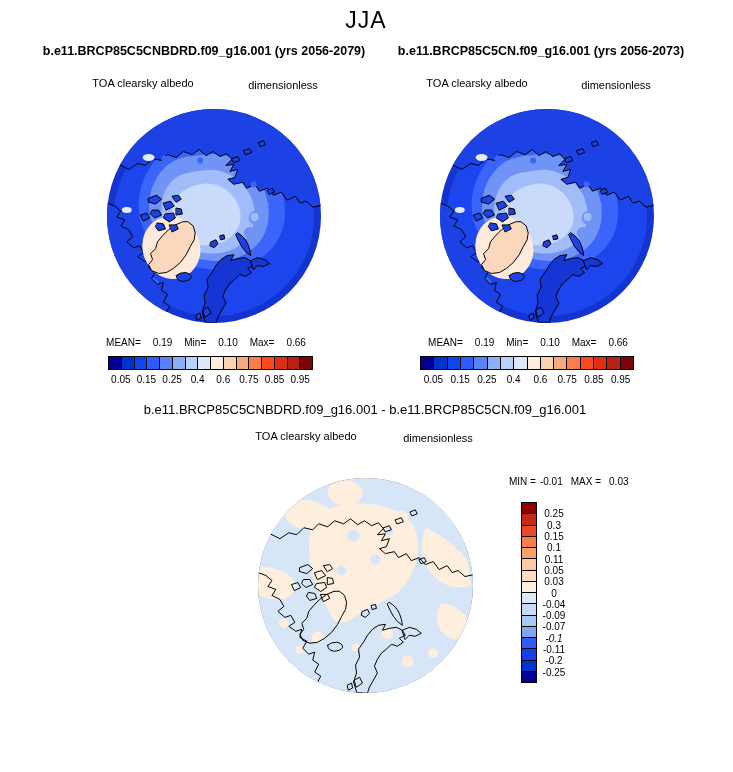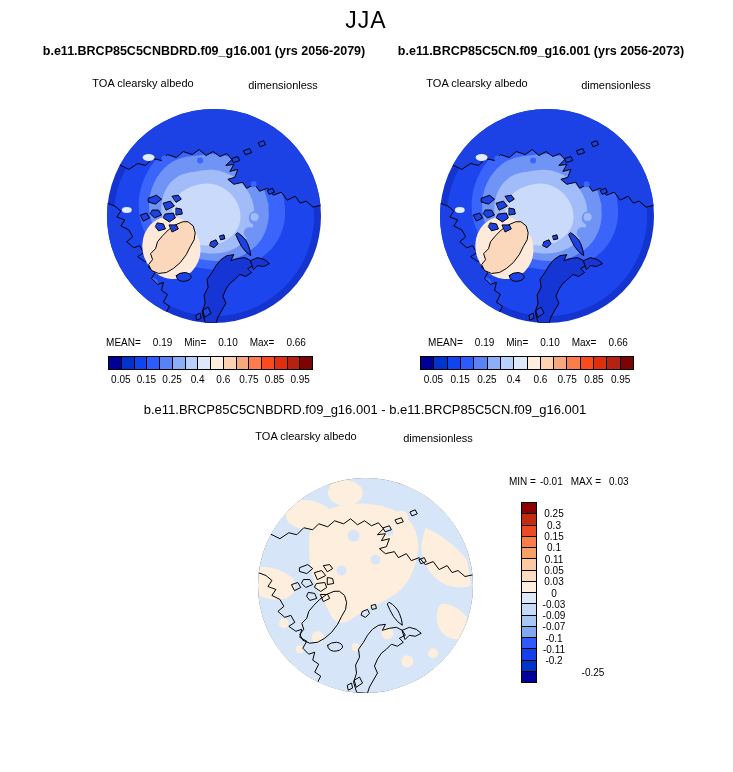--- a/index.html
+++ b/index.html
@@ -285,23 +285,23 @@
           <div class="cb-seg" style="background: rgb(0, 0, 153);"></div>
         </div>
         <span class="cb-tick v" style="top: 6.25%;">0.25</span>
         <span class="cb-tick v" style="top: 12.5%;">0.3</span>
         <span class="cb-tick v" style="top: 18.75%;">0.15</span>
         <span class="cb-tick v" style="top: 25%;">0.1</span>
         <span class="cb-tick v" style="top: 31.25%;">0.11</span>
         <span class="cb-tick v" style="top: 37.5%;">0.05</span>
         <span class="cb-tick v" style="top: 43.75%;">0.03</span>
         <span class="cb-tick v" style="top: 50%;">0</span>
-        <span class="cb-tick v" style="top: 56.25%;">-0.03</span>
+        <span class="cb-tick v" style="top: 56.25%;">-0.04</span>
         <span class="cb-tick v" style="top: 62.5%;">-0.09</span>
         <span class="cb-tick v" style="top: 68.75%;">-0.07</span>
-        <span class="cb-tick v" style="top: 75%;">-0.1</span>
+        <span class="cb-tick v" style="top: 75%; font-style: italic;">-0.1</span>
         <span class="cb-tick v" style="top: 81.25%;">-0.11</span>
         <span class="cb-tick v" style="top: 87.5%;">-0.2</span>
-        <span class="cb-tick v" style="top: 93.75%; padding-left: 39px;">-0.25</span>
+        <span class="cb-tick v" style="top: 93.75%;">-0.25</span>
       </div>
   </div>
 
 </div>
 
 </body></html>

